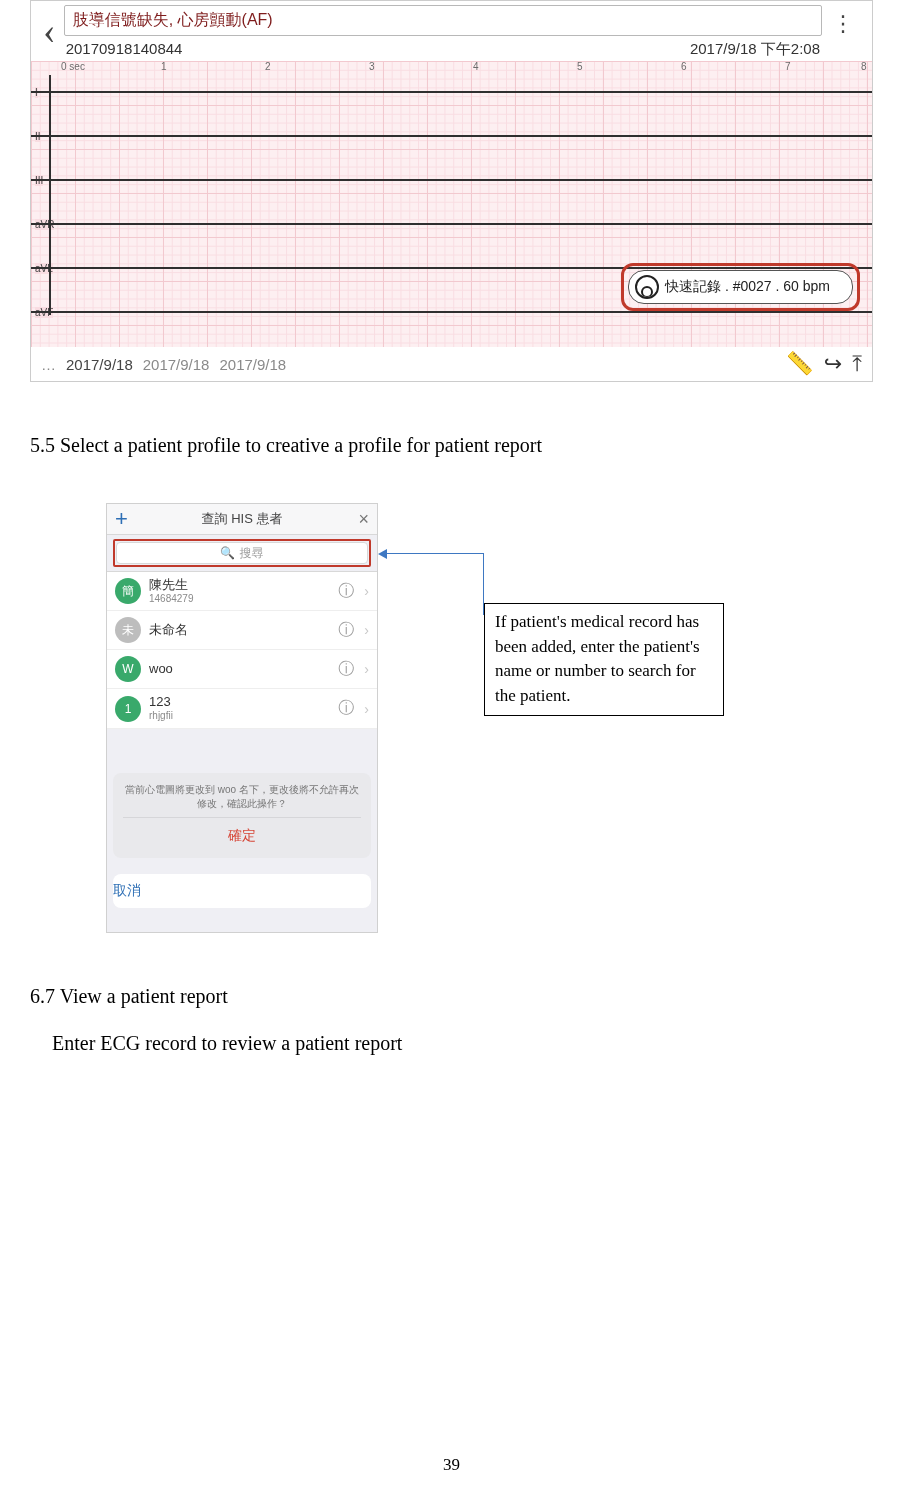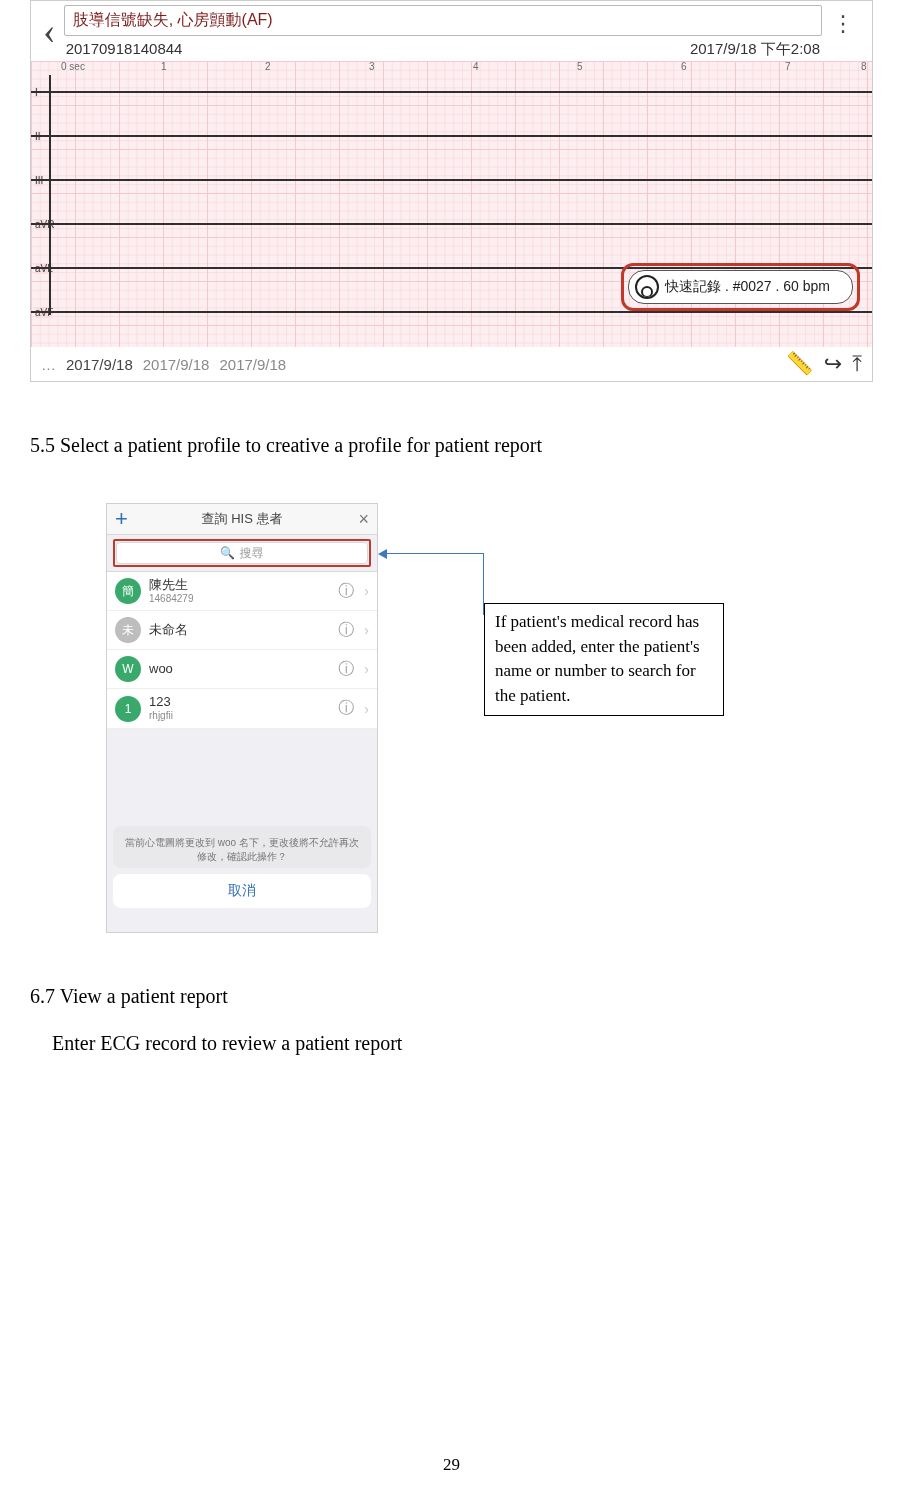--- a/index.html
+++ b/index.html
@@ -47,21 +47,21 @@
   .shot2-list{background:#fff}
   .shot2-item{display:flex;align-items:center;gap:8px;padding:6px 8px;border-bottom:1px solid #eee}
   .shot2-ava{width:26px;height:26px;border-radius:50%;display:flex;align-items:center;justify-content:center;color:#fff;font-size:12px}
   .shot2-nm{display:flex;flex-direction:column;line-height:1.15}
   .shot2-nm .sub{font-size:10px;color:#8a8a8a}
   .shot2-info{margin-left:auto;color:#9b9b9b;font-size:16px}
   .shot2-chev{color:#c8c8c8;font-size:14px;margin-left:2px}
   .shot2-sheet{position:absolute;left:6px;right:6px;bottom:24px}
   .shot2-msg{background:#e9e9ec;border-radius:8px;padding:10px 10px 4px;text-align:center;font-size:10px;color:#777;line-height:1.4}
   .shot2-confirm{color:#d64536;font-size:14px;padding:8px 0;border-top:1px solid #d6d6d9;margin-top:6px}
-  .shot2-cancel{background:#fff;border-radius:8px;text-align:center;color:#2e6fb5;font-size:14px;padding:8px 0;margin-top:6px}
+  .shot2-cancel{background:#fff;border-radius:8px;color:#2e6fb5;font-size:14px;padding:8px 0;margin-top:16px}
   
   .anno-line{width:106px;height:66px;position:relative;margin-top:46px}
   .anno-line::before{content:"";position:absolute;left:0;top:0;width:0;height:0;border-top:5px solid transparent;border-bottom:5px solid transparent;border-right:9px solid #3e78c2}
   .anno-line::after{content:"";position:absolute;left:8px;right:0;top:4px;height:1px;background:#3e78c2}
   .anno-line .vert{position:absolute;right:0;top:4px;width:1px;height:62px;background:#3e78c2}
   .anno-box{border:1px solid #000;padding:6px 10px;width:218px;font-size:17px;line-height:1.45;margin-top:100px}
   .page-num{position:absolute;bottom:24px;left:0;right:0;text-align:center;font-size:17px}
 </style>
 </head>
 <body>
@@ -178,30 +178,31 @@
               <span class="sub">rhjgfii</span>
             </span>
             <span class="shot2-info">ⓘ</span>
             <span class="shot2-chev">›</span>
           </div>
         </div>
 
       <div class="shot2-sheet">
         <div class="shot2-msg">
           <div>當前心電圖將更改到 woo 名下，更改後將不允許再次修改，確認此操作？</div>
+          <div class="shot2-confirm">確定</div>
         </div>
         <div class="shot2-cancel">取消</div>
       </div>
     </div>
 
     <div class="anno-line">
         <div class="vert"></div>
       </div>
     <div class="anno-box">If patient's medical record has been added, enter the patient's name or number to search for the patient.</div>
   </div>
 
   <p class="sec">
     <span>6.7</span><span> View a patient report</span>
   </p>
   <p class="sub-sec">Enter ECG record to review a patient report</p>
 
-  <div class="page-num">29</div>
+  <div class="page-num">39</div>
 </div>
 
 </body></html>

